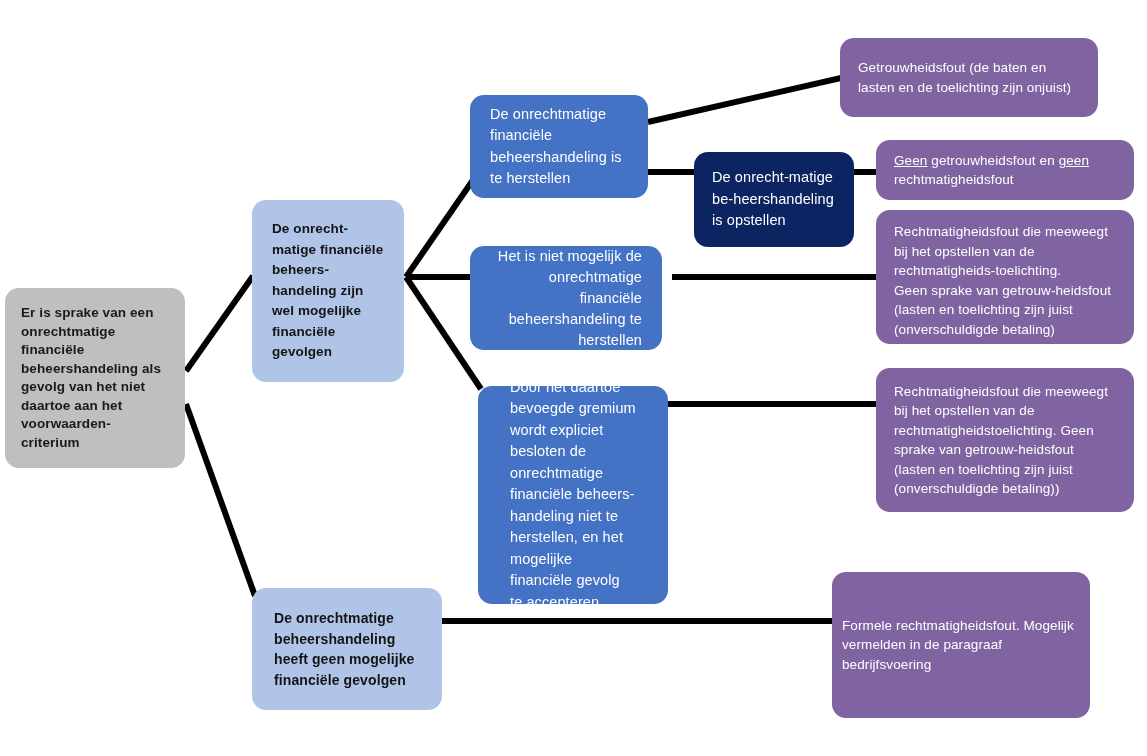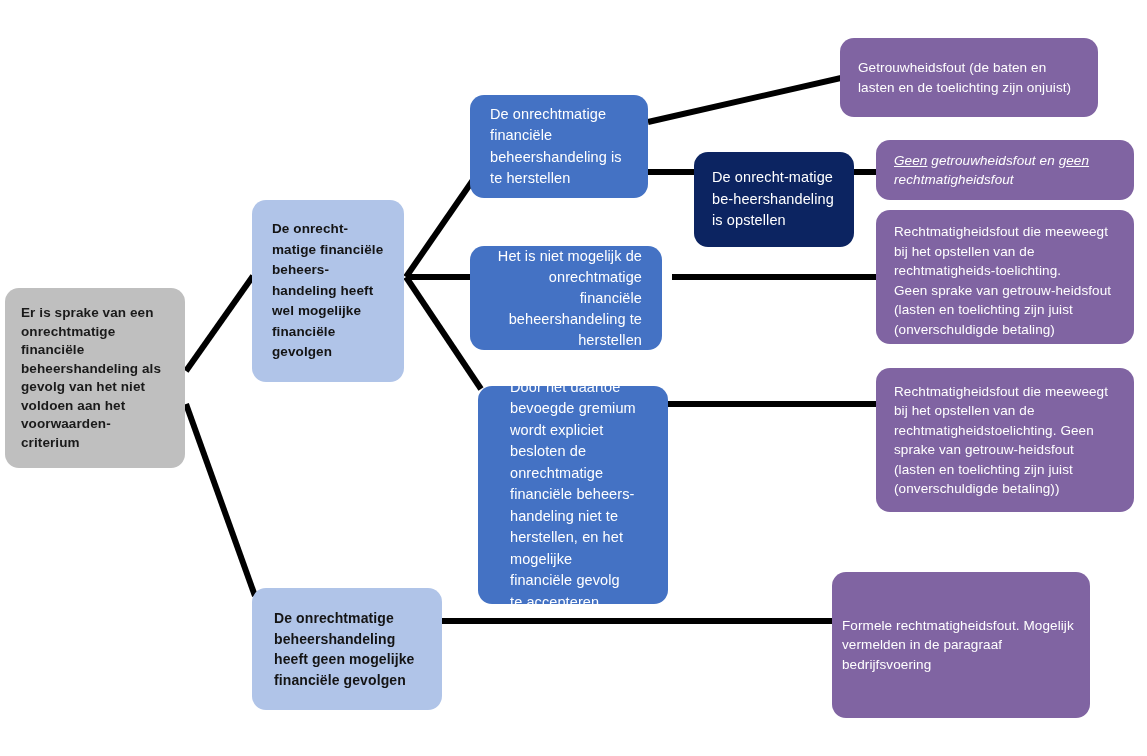--- a/index.html
+++ b/index.html
@@ -48,21 +48,21 @@
 
   
   #node-root      .txt{font-size:13.5px;line-height:18.5px;font-weight:700;}
   #node-wel       .txt{font-size:13.5px;line-height:20.5px;font-weight:700;}
   #node-geen      .txt{font-size:14px;  line-height:20.5px;font-weight:700;}
   #node-herstelbaar .txt{font-size:14.5px;line-height:21.5px;font-weight:400;}
   #node-nietmog   .txt{font-size:14.5px;line-height:21px;font-weight:400;}
   #node-besluit   .txt{font-size:14.5px;line-height:21.5px;font-weight:400;}
   #node-hersteld  .txt{font-size:14.5px;line-height:21.5px;font-weight:400;}
   #node-p1        .txt{font-size:13.5px;line-height:19.5px;font-weight:400;}
-  #node-p2        .txt{font-size:13.5px;line-height:19.5px;font-weight:400;font-style:italic;}
+  #node-p2        .txt{font-size:13.5px;line-height:19.5px;font-weight:400;}
   #node-p3        .txt{font-size:13.5px;line-height:19.5px;font-weight:400;margin-top:12px;}
   #node-p4        .txt{font-size:13.5px;line-height:19.5px;font-weight:400;}
   #node-p5        .txt{font-size:13.5px;line-height:19.5px;font-weight:400;}
 
   .em-bold{font-weight:800;}
   .em-ul{text-decoration:underline;}
 </style>
 </head>
 <body>
 
@@ -85,25 +85,25 @@
     <line x1="853" y1="172" x2="878" y2="172" stroke="#000000" stroke-width="6"></line>
 
     <line x1="672" y1="277" x2="876" y2="277" stroke="#000000" stroke-width="6"></line>
 
     <line x1="664" y1="404" x2="876" y2="404" stroke="#000000" stroke-width="6"></line>
 
     <line x1="430" y1="621" x2="878" y2="621" stroke="#000000" stroke-width="6"></line>
   </svg>
 
   <div class="node n-gray" id="node-root">
-    <span class="txt">Er is sprake van een onrechtmatige financiële beheershandeling als gevolg van het niet voldoen aan het voorwaarden-criterium</span>
+    <span class="txt">Er is sprake van een onrechtmatige financiële beheershandeling als gevolg van het niet daartoe aan het voorwaarden-criterium</span>
   </div>
 
   <div class="node n-ltblue" id="node-wel">
-    <span class="txt"><span>De onrecht-matige financiële beheers-handeling heeft </span><span class="em-bold">wel</span><span> mogelijke financiële gevolgen</span></span>
+    <span class="txt"><span>De onrecht-matige financiële beheers-handeling zijn </span><span class="em-bold">wel</span><span> mogelijke financiële gevolgen</span></span>
   </div>
 
   <div class="node n-ltblue" id="node-geen">
     <span class="txt"><span>De onrechtmatige beheershandeling heeft </span><span class="em-bold">geen</span><span> mogelijke financiële gevolgen</span></span>
   </div>
 
   <div class="node n-blue" id="node-herstelbaar">
     <span class="txt">De onrechtmatige financiële beheershandeling is te herstellen</span>
   </div>
 

